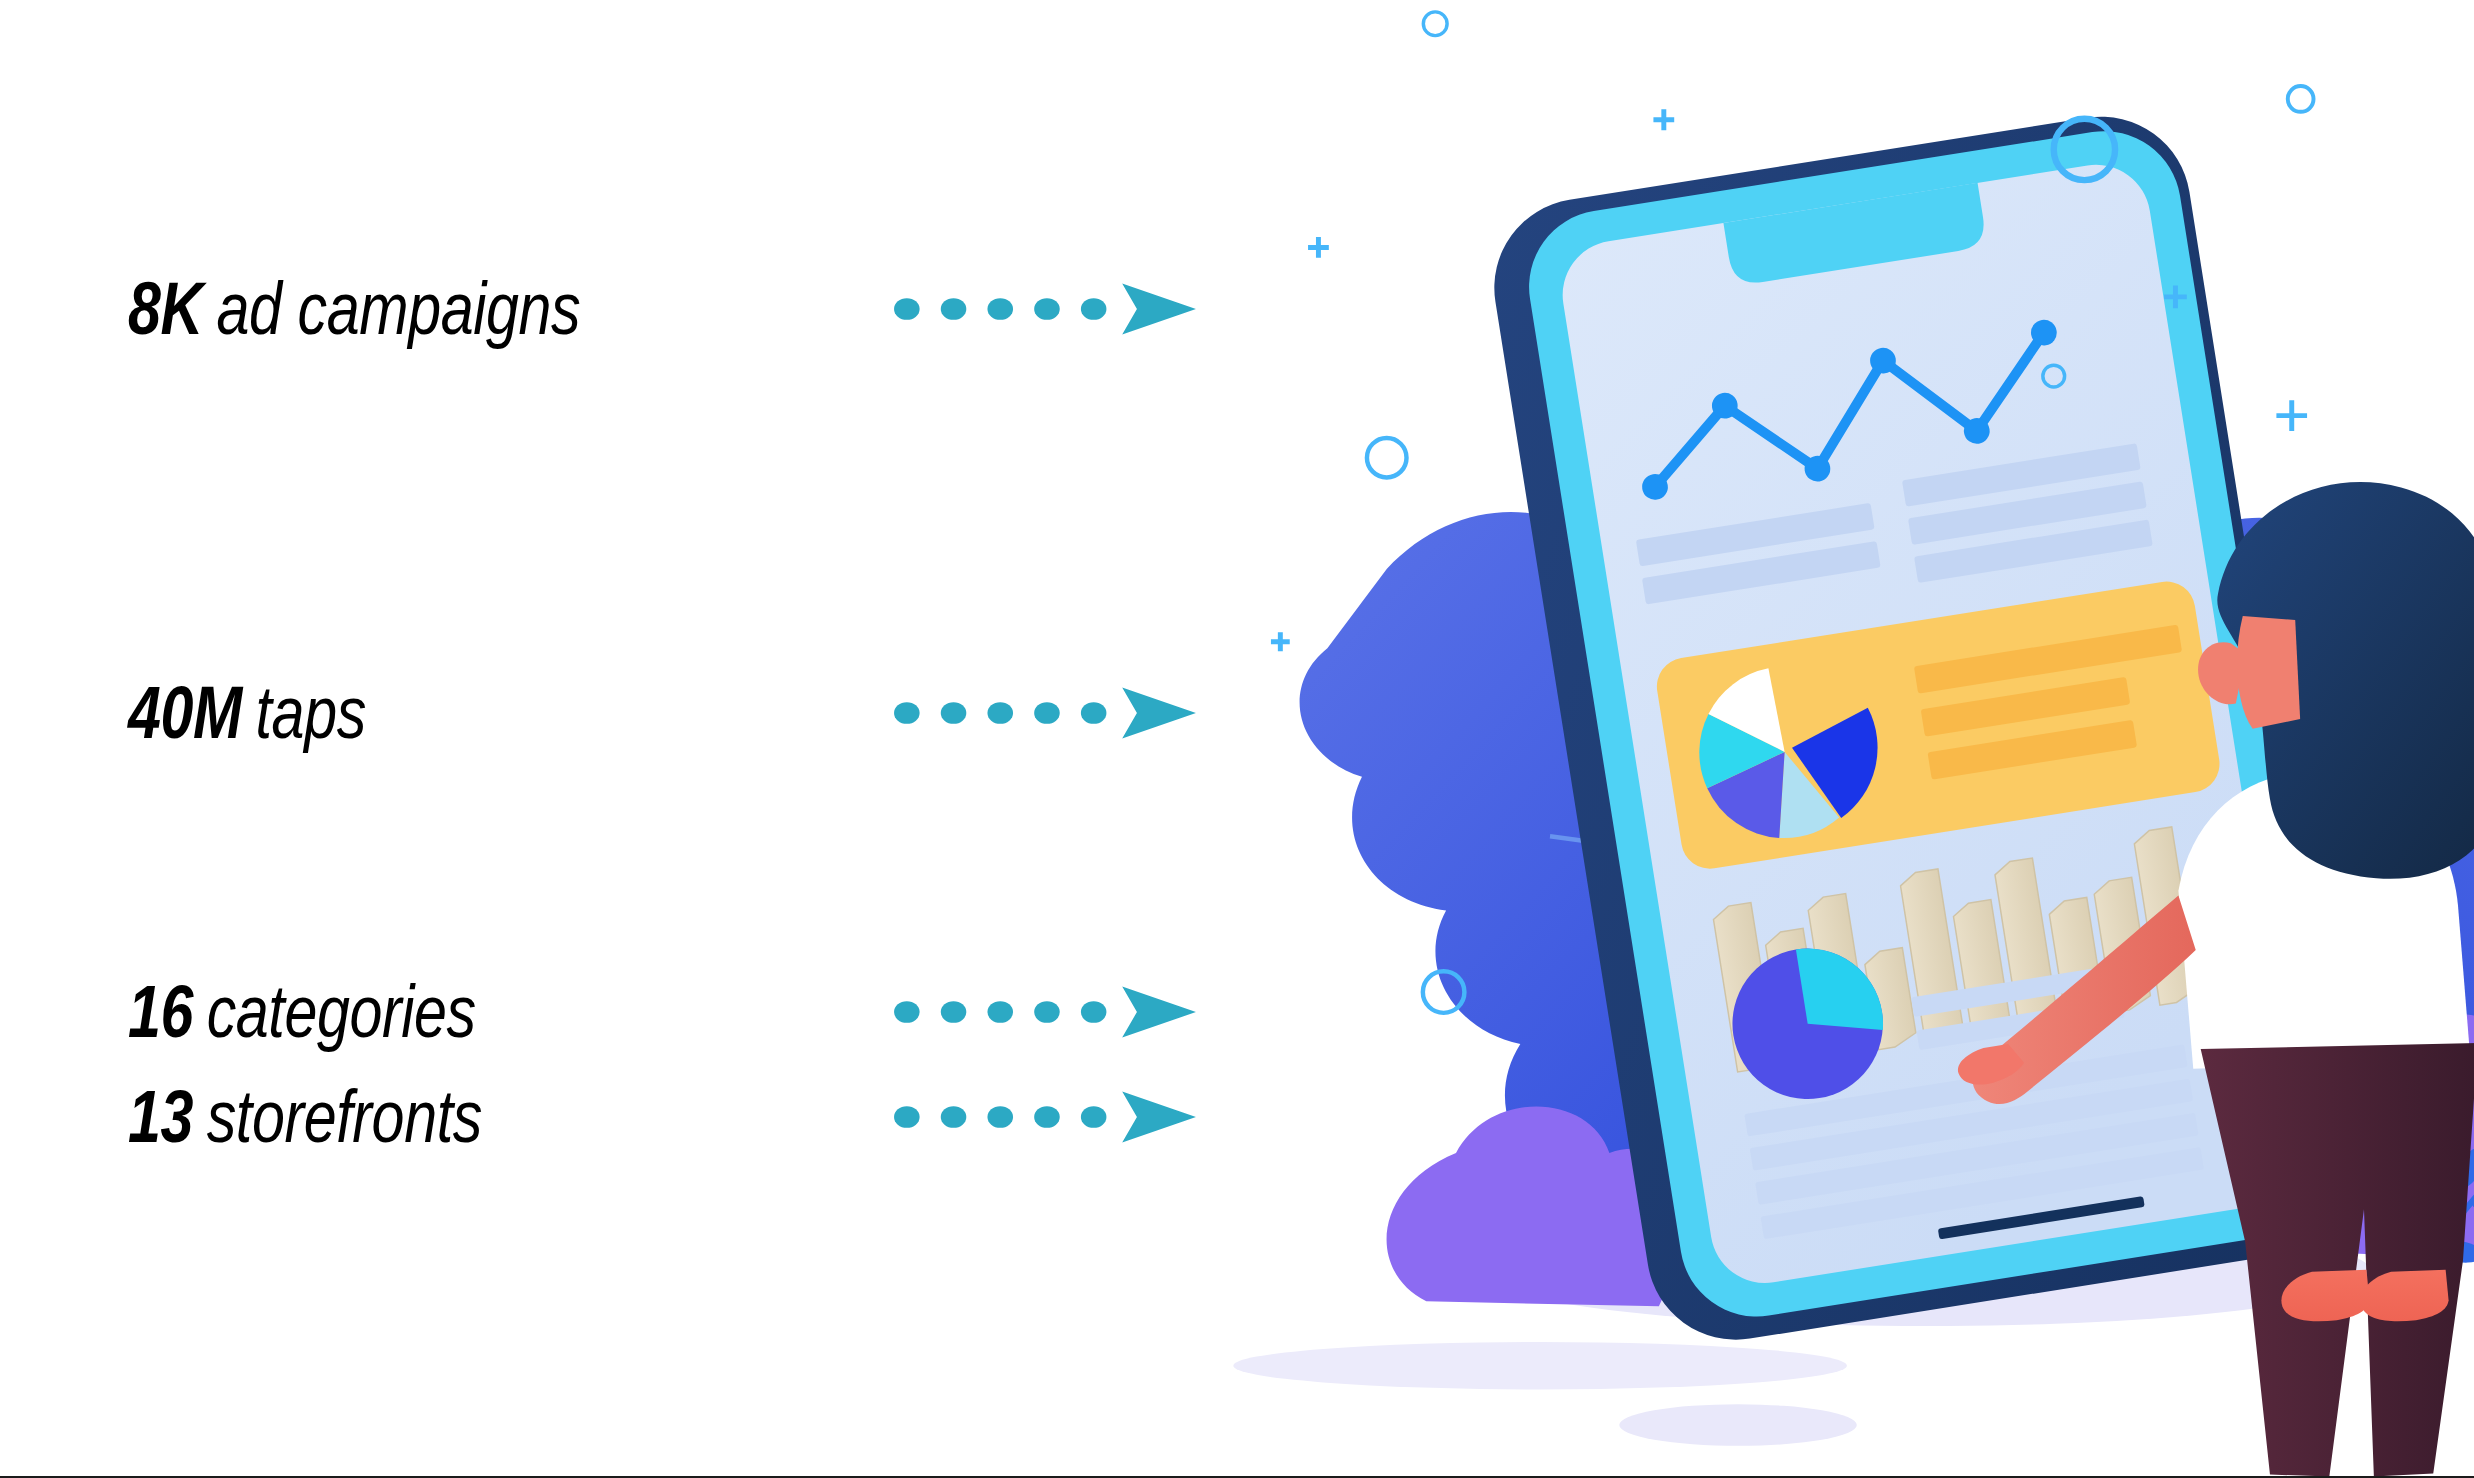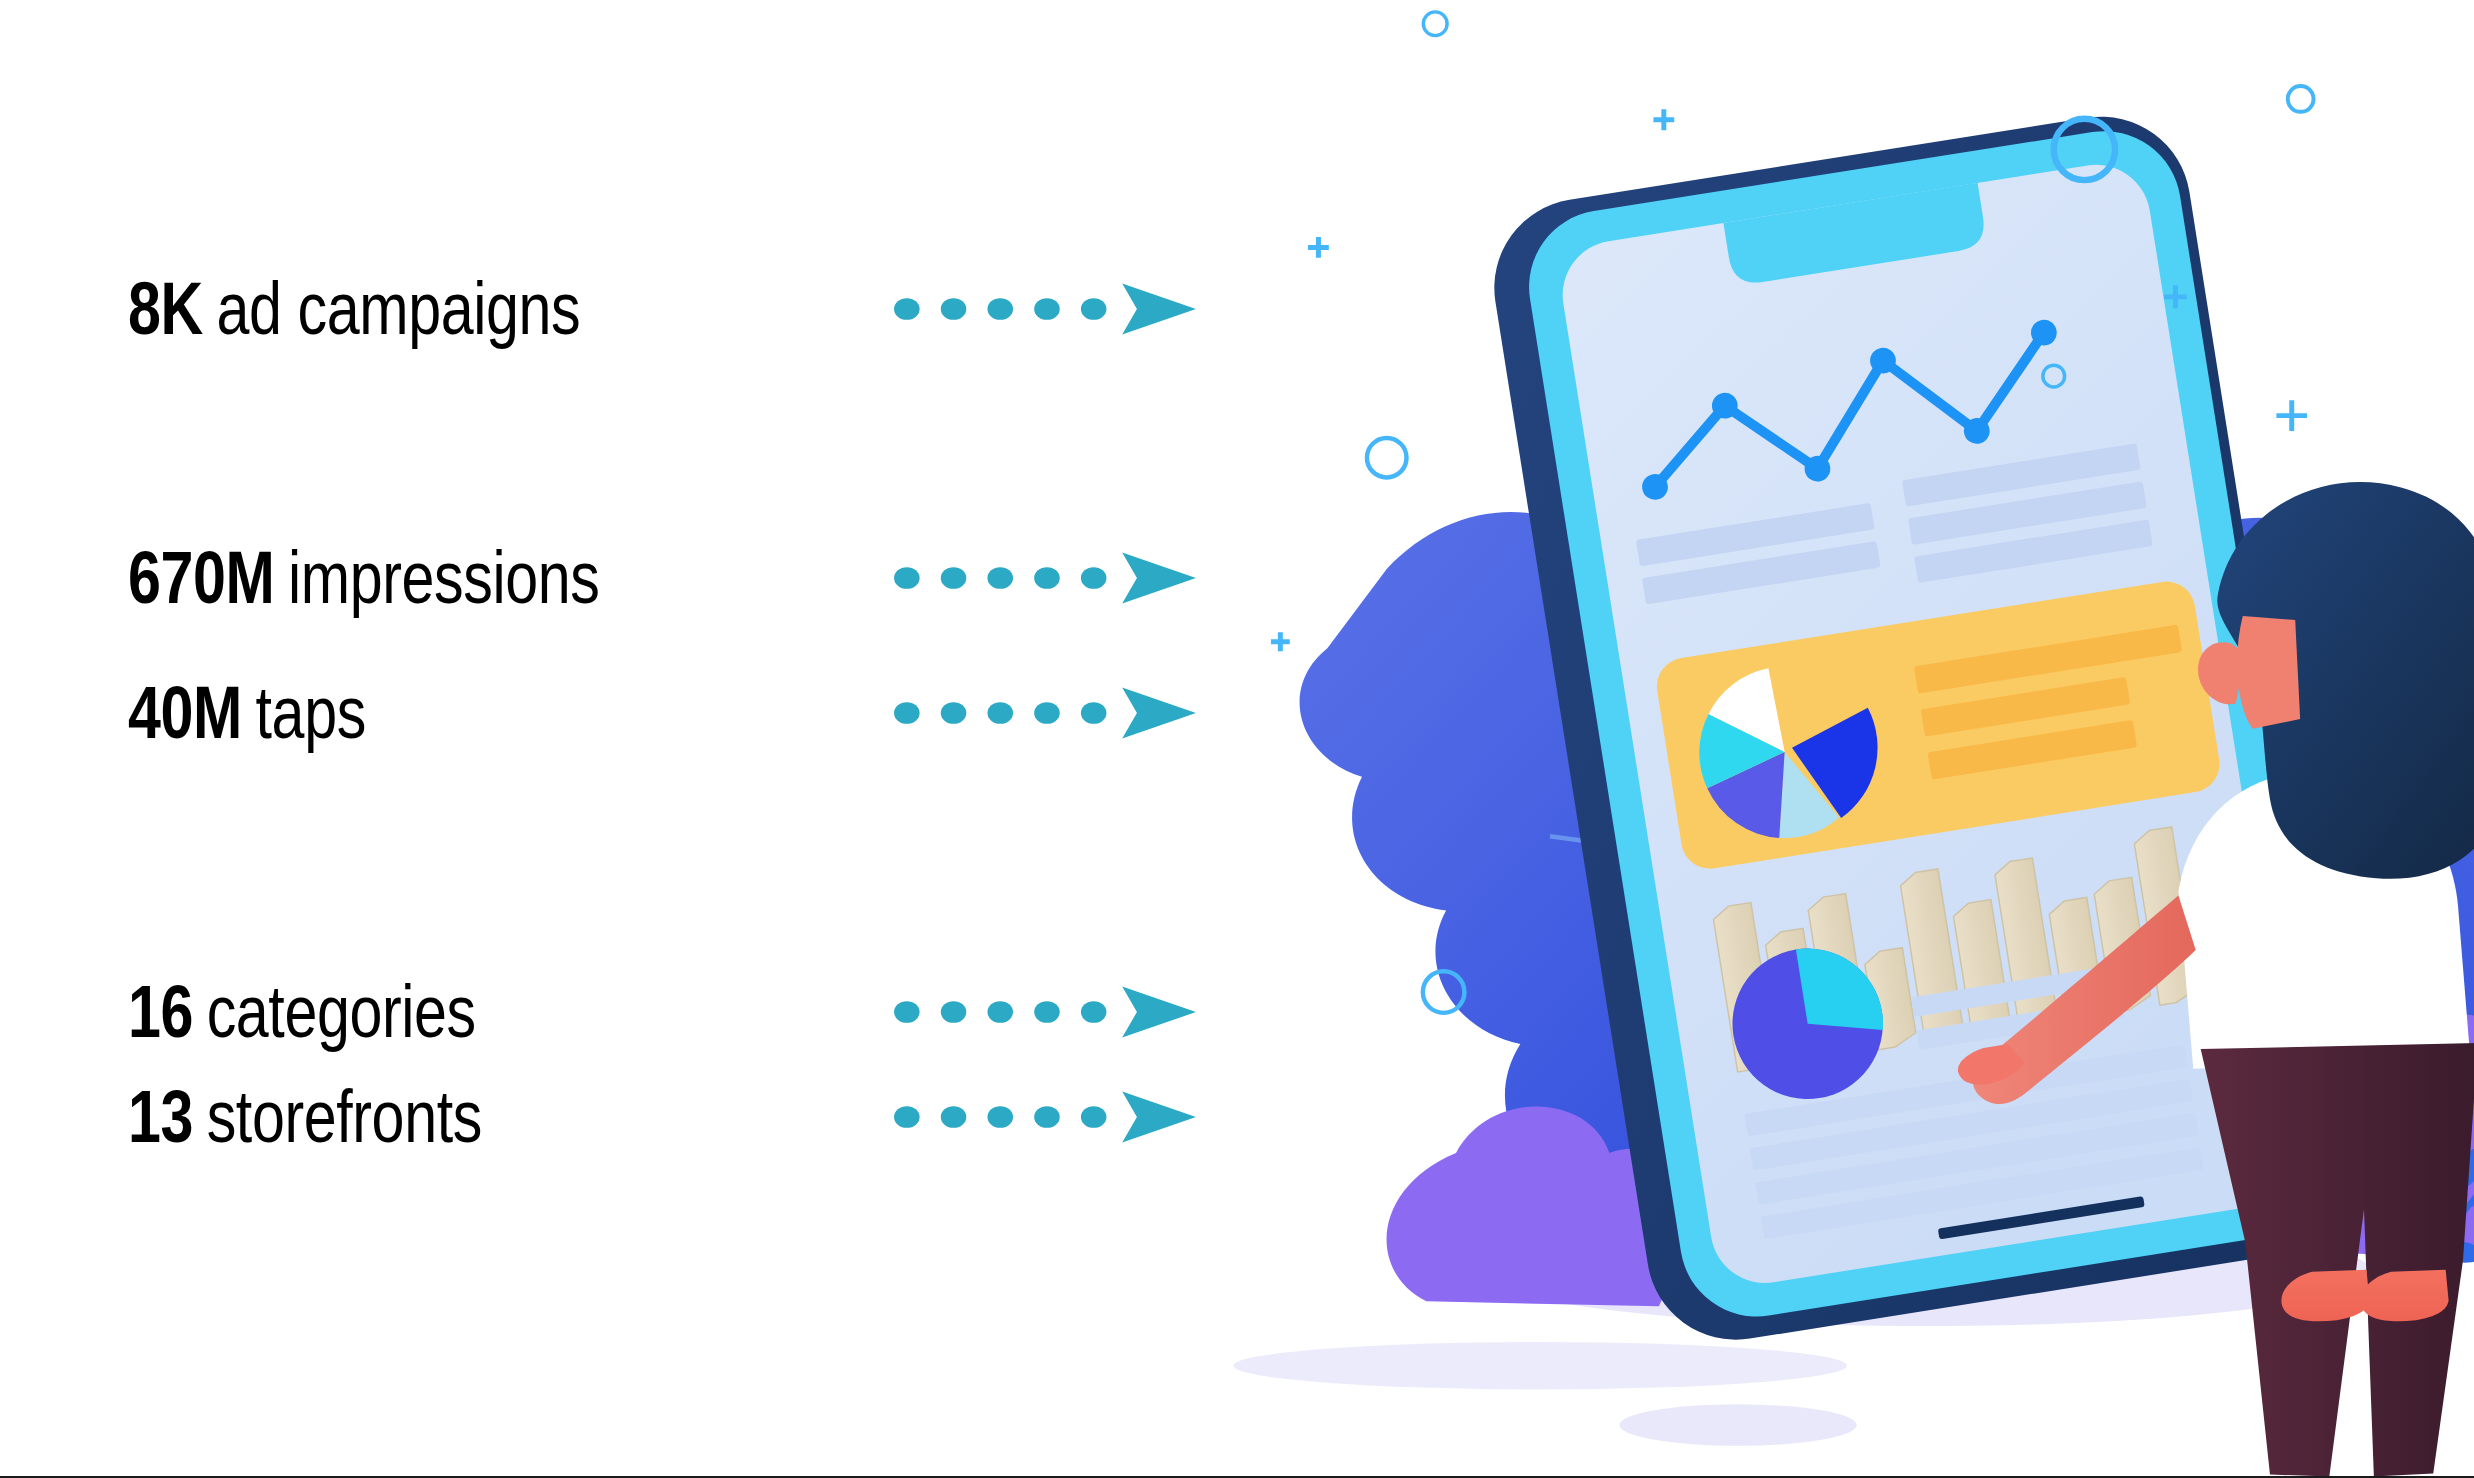--- a/index.html
+++ b/index.html
@@ -10,21 +10,21 @@
     overflow:hidden;position:relative;
   }
   #stage{position:absolute;inset:0;width:2689px;height:1478px;}
 
   
   #stats{
     position:absolute;left:128px;top:247px;width:1089px;height:965px;
   }
   .stat-row{
     position:absolute;left:0;width:1089px;height:124px;
-    display:flex;align-items:center;
+    display:flex;align-items:center;font-style:italic;
   }
   .stat-text{
     white-space:nowrap;color:#000;
     font-size:74px;line-height:1;
     transform:scaleX(.80);transform-origin:left center;
     display:flex;align-items:baseline;
   }
   .stat-value{font-weight:700;letter-spacing:-0.5px;}
   .stat-label{font-weight:400;margin-left:17px;letter-spacing:-0.5px;}
 
@@ -60,36 +60,20 @@
           <ellipse cx="125" cy="60" rx="26" ry="22"></ellipse>
           <ellipse cx="220" cy="60" rx="26" ry="22"></ellipse>
           <ellipse cx="315" cy="60" rx="26" ry="22"></ellipse>
           <ellipse cx="410" cy="60" rx="26" ry="22"></ellipse>
           <path d="M468 8 L618 60 L468 112 L498 60 Z"></path>
         </g>
       </svg>
     </div>
 
 
-    <div class="stat-row" style="top:269px">
-      <div class="stat-text">
-        <span class="stat-value">670M</span>
-        <span class="stat-label">impressions</span>
-      </div>
-      <svg class="arrow" viewBox="0 0 620 120">
-        <g fill="#2CA9C4">
-          <ellipse cx="30" cy="60" rx="26" ry="22"></ellipse>
-          <ellipse cx="125" cy="60" rx="26" ry="22"></ellipse>
-          <ellipse cx="220" cy="60" rx="26" ry="22"></ellipse>
-          <ellipse cx="315" cy="60" rx="26" ry="22"></ellipse>
-          <ellipse cx="410" cy="60" rx="26" ry="22"></ellipse>
-          <path d="M468 8 L618 60 L468 112 L498 60 Z"></path>
-        </g>
-      </svg>
-    </div>
 
     <div class="stat-row" style="top:404px">
       <div class="stat-text">
         <span class="stat-value">40M</span>
         <span class="stat-label">taps</span>
       </div>
       <svg class="arrow" viewBox="0 0 620 120">
         <g fill="#2CA9C4">
           <ellipse cx="30" cy="60" rx="26" ry="22"></ellipse>
           <ellipse cx="125" cy="60" rx="26" ry="22"></ellipse>

